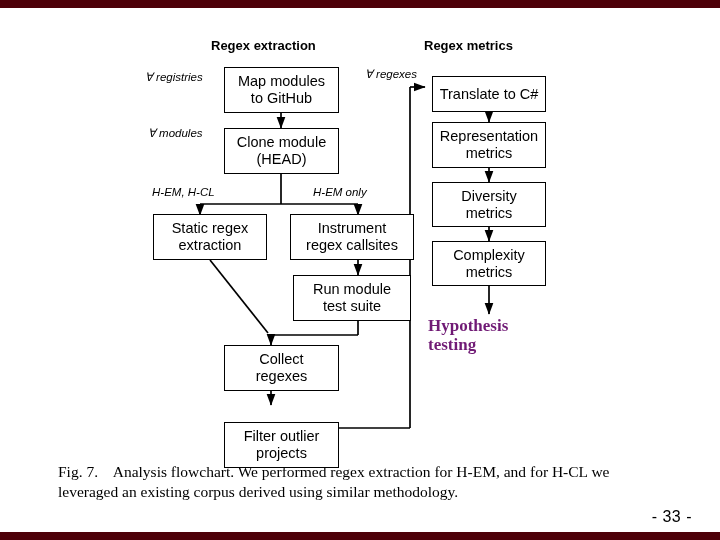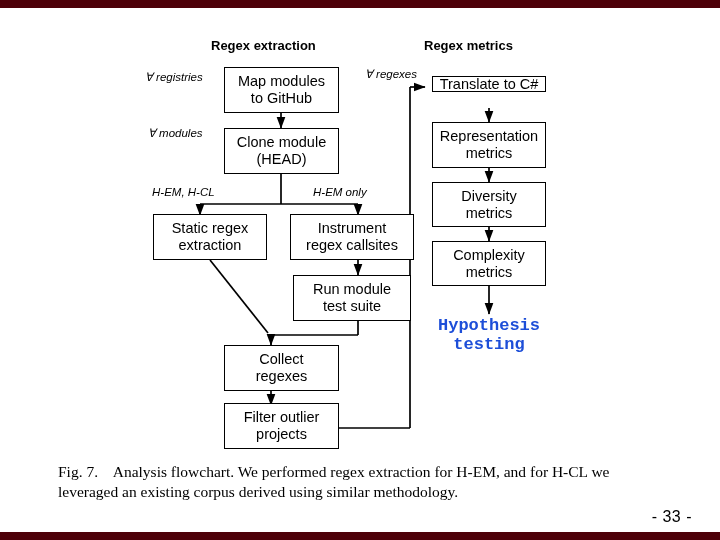--- a/index.html
+++ b/index.html
@@ -75,26 +75,26 @@
     line-height: 1.14;
     display: flex;
     align-items: center;
     justify-content: center;
     text-align: center;
     white-space: pre-line;
     z-index: 3;
   }
   .plain-node {
     position: absolute;
-    font-family: Liberation Mono, monospace;
+    font-family: Liberation Serif, serif;
     font-weight: bold;
     font-size: 17px;
     line-height: 1.1;
-    color: #1d4ed8;
-    text-align: center;
+    color: #701a75;
+    text-align: left;
     white-space: pre-line;
     z-index: 3;
   }
   .edge-label {
     position: absolute;
     font-family: "Liberation Sans", sans-serif;
     font-style: italic;
     font-size: 11.5px;
     color: #000000;
     white-space: nowrap;
@@ -193,24 +193,24 @@
 
     <div class="node" style="left:290px; top:200px; width:124px; height:46px;">Instrument
 regex callsites</div>
 
     <div class="node" style="left:293px; top:261px; width:118px; height:46px;">Run module
 test suite</div>
 
     <div class="node" style="left:224px; top:331px; width:115px; height:46px;">Collect
 regexes</div>
 
-    <div class="node" style="left:224px; top:389px; width:115px; height:46px;">Filter outlier
+    <div class="node" style="left:224px; top:408px; width:115px; height:46px;">Filter outlier
 projects</div>
 
-    <div class="node" style="left:432px; top:62px; width:114px; height:16px;">Translate to C#</div>
+    <div class="node" style="left:432px; top:62px; width:114px; height:36px;">Translate to C#</div>
 
     <div class="node" style="left:432px; top:108px; width:114px; height:46px;">Representation
 metrics</div>
 
     <div class="node" style="left:432px; top:168px; width:114px; height:45px;">Diversity
 metrics</div>
 
     <div class="node" style="left:432px; top:227px; width:114px; height:45px;">Complexity
 metrics</div>
 

